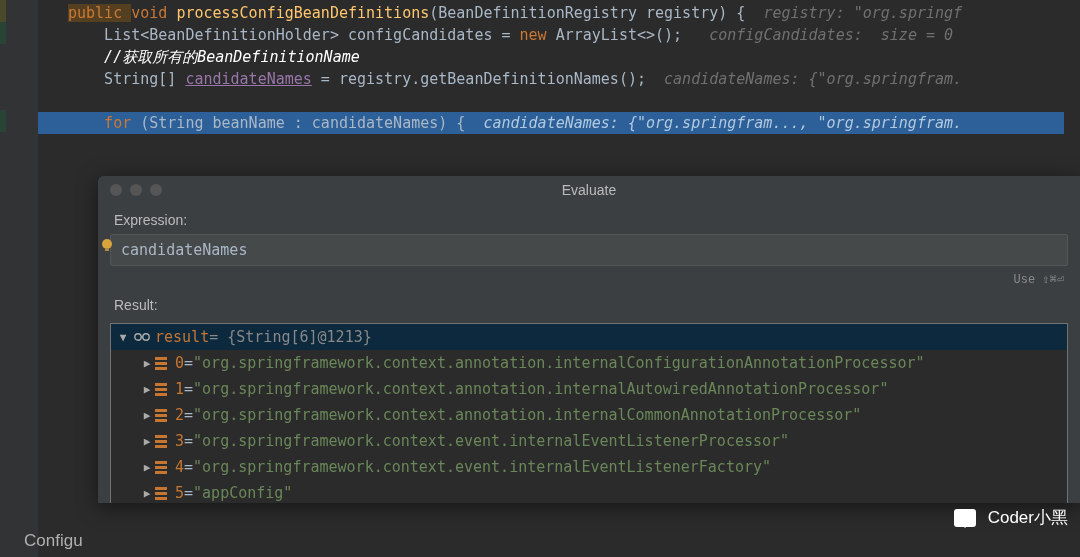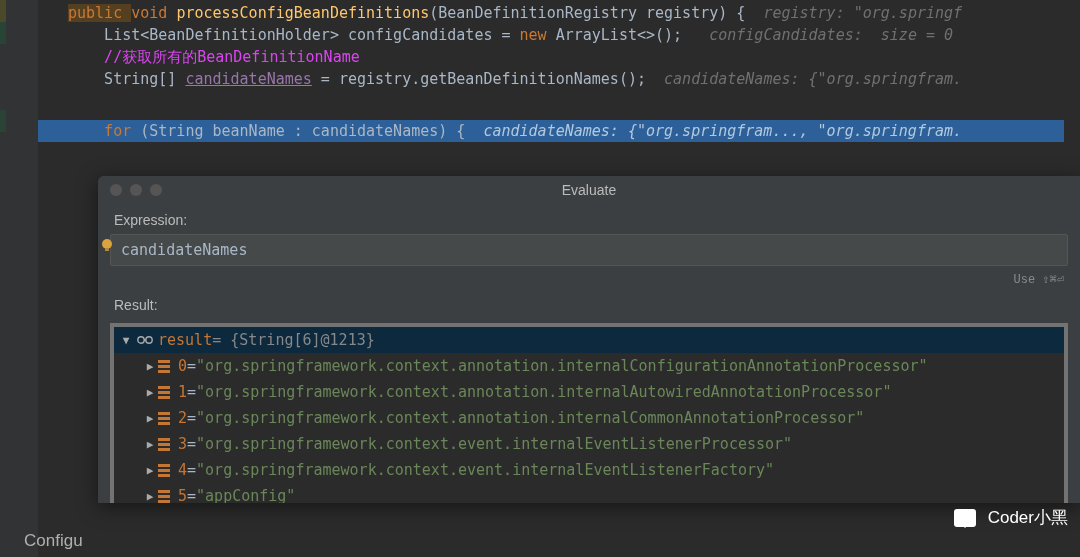--- a/index.html
+++ b/index.html
@@ -2,37 +2,37 @@
 <html><head>
 <meta charset="utf-8">
 <style>
   * { margin:0; padding:0; box-sizing:border-box; }
   body { background:#2b2b2b; font-family:Menlo,Consolas,monospace; font-size:15px; color:#a9b7c6; overflow:hidden; width:1080px; height:557px; position:relative; }
   .gutter { position:absolute; left:0; top:0; width:38px; height:557px; background:#313335; }
   .code { position:absolute; left:38px; top:2px; right:16px; }
   .line { white-space:pre; padding-left:30px; line-height:22px; height:22px; }
   .kw { color:#cc7832; }
   .method { color:#ffc66d; }
-  .comment { color:#d946ef; }
+  .comment { color:#ffffff; font-style:italic; }
   .hl-orange { background:#544020; }
   .hl-blue { color:#9876aa; }
   .underline { text-decoration:underline; }
-  .dbg-line { background:#2d6099;margin-top:8px; }
+  .dbg-line { background:#2d6099; }
   .inline-hint { color:#707070; font-style:italic; }
   .dialog { position:absolute; left:98px; top:176px; width:982px; height:327px; background:#3c3f41; border-radius:6px 0 0 0; box-shadow:0 4px 20px rgba(0,0,0,0.5); overflow:hidden; }
   .titlebar { height:28px; background:#3c3f41; display:flex; align-items:center; position:relative; }
   .traffic { display:flex; gap:8px; padding-left:12px; }
   .dot { width:12px; height:12px; border-radius:50%; background:#555; }
   .titlebar-title { position:absolute; left:0; right:0; text-align:center; color:#bbb; font-family:-apple-system,Helvetica,sans-serif; font-size:14px; }
   .section-label { color:#bbbbbb; font-family:-apple-system,Helvetica,sans-serif; font-size:14px; padding:8px 16px 6px; }
   .expr-row { position:relative; padding:0 12px; }
   .bulb { position:absolute; left:2px; top:4px; width:14px; height:14px; }
   .expr-input { width:100%; background:#45494a; border:1px solid #555; color:#a9b7c6; font-family:Menlo,Consolas,monospace; font-size:15px; padding:6px 10px; border-radius:2px; }
   .hint-right { text-align:right; padding:6px 16px 2px; color:#8a8a8a; font-family:Liberation Mono, monospace; font-size:12px; }
-  .result-panel { margin:4px 12px 0; background:#2b2b2b; border:4px solid #737373; height:200px; overflow:hidden; }
+  .result-panel { margin:4px 12px 0; background:#2b2b2b; border:1px solid #737373; height:200px; overflow:hidden; }
   .tree-row { display:flex; align-items:center; height:26px; padding-left:6px; white-space:nowrap; font-size:15px; }
   .tree-row.sel { background:#0d293e; }
   .arrow { width:12px; display:inline-block; color:#aaa; font-size:11px; text-align:center; }
   .arrow.down::before { content:"▼"; }
   .arrow.right::before { content:"▶"; }
   .glasses { display:inline-flex; width:18px; margin:0 4px; justify-content:center; }
   .glasses svg { width:16px; height:10px; }
   .arr-icon { display:inline-flex; flex-direction:column; width:14px; height:14px; margin:0 6px 0 2px; justify-content:center; gap:2px; }
   .arr-icon span { height:3px; background:#c57633; width:12px; }
   .var-name { color:#c57633; }

